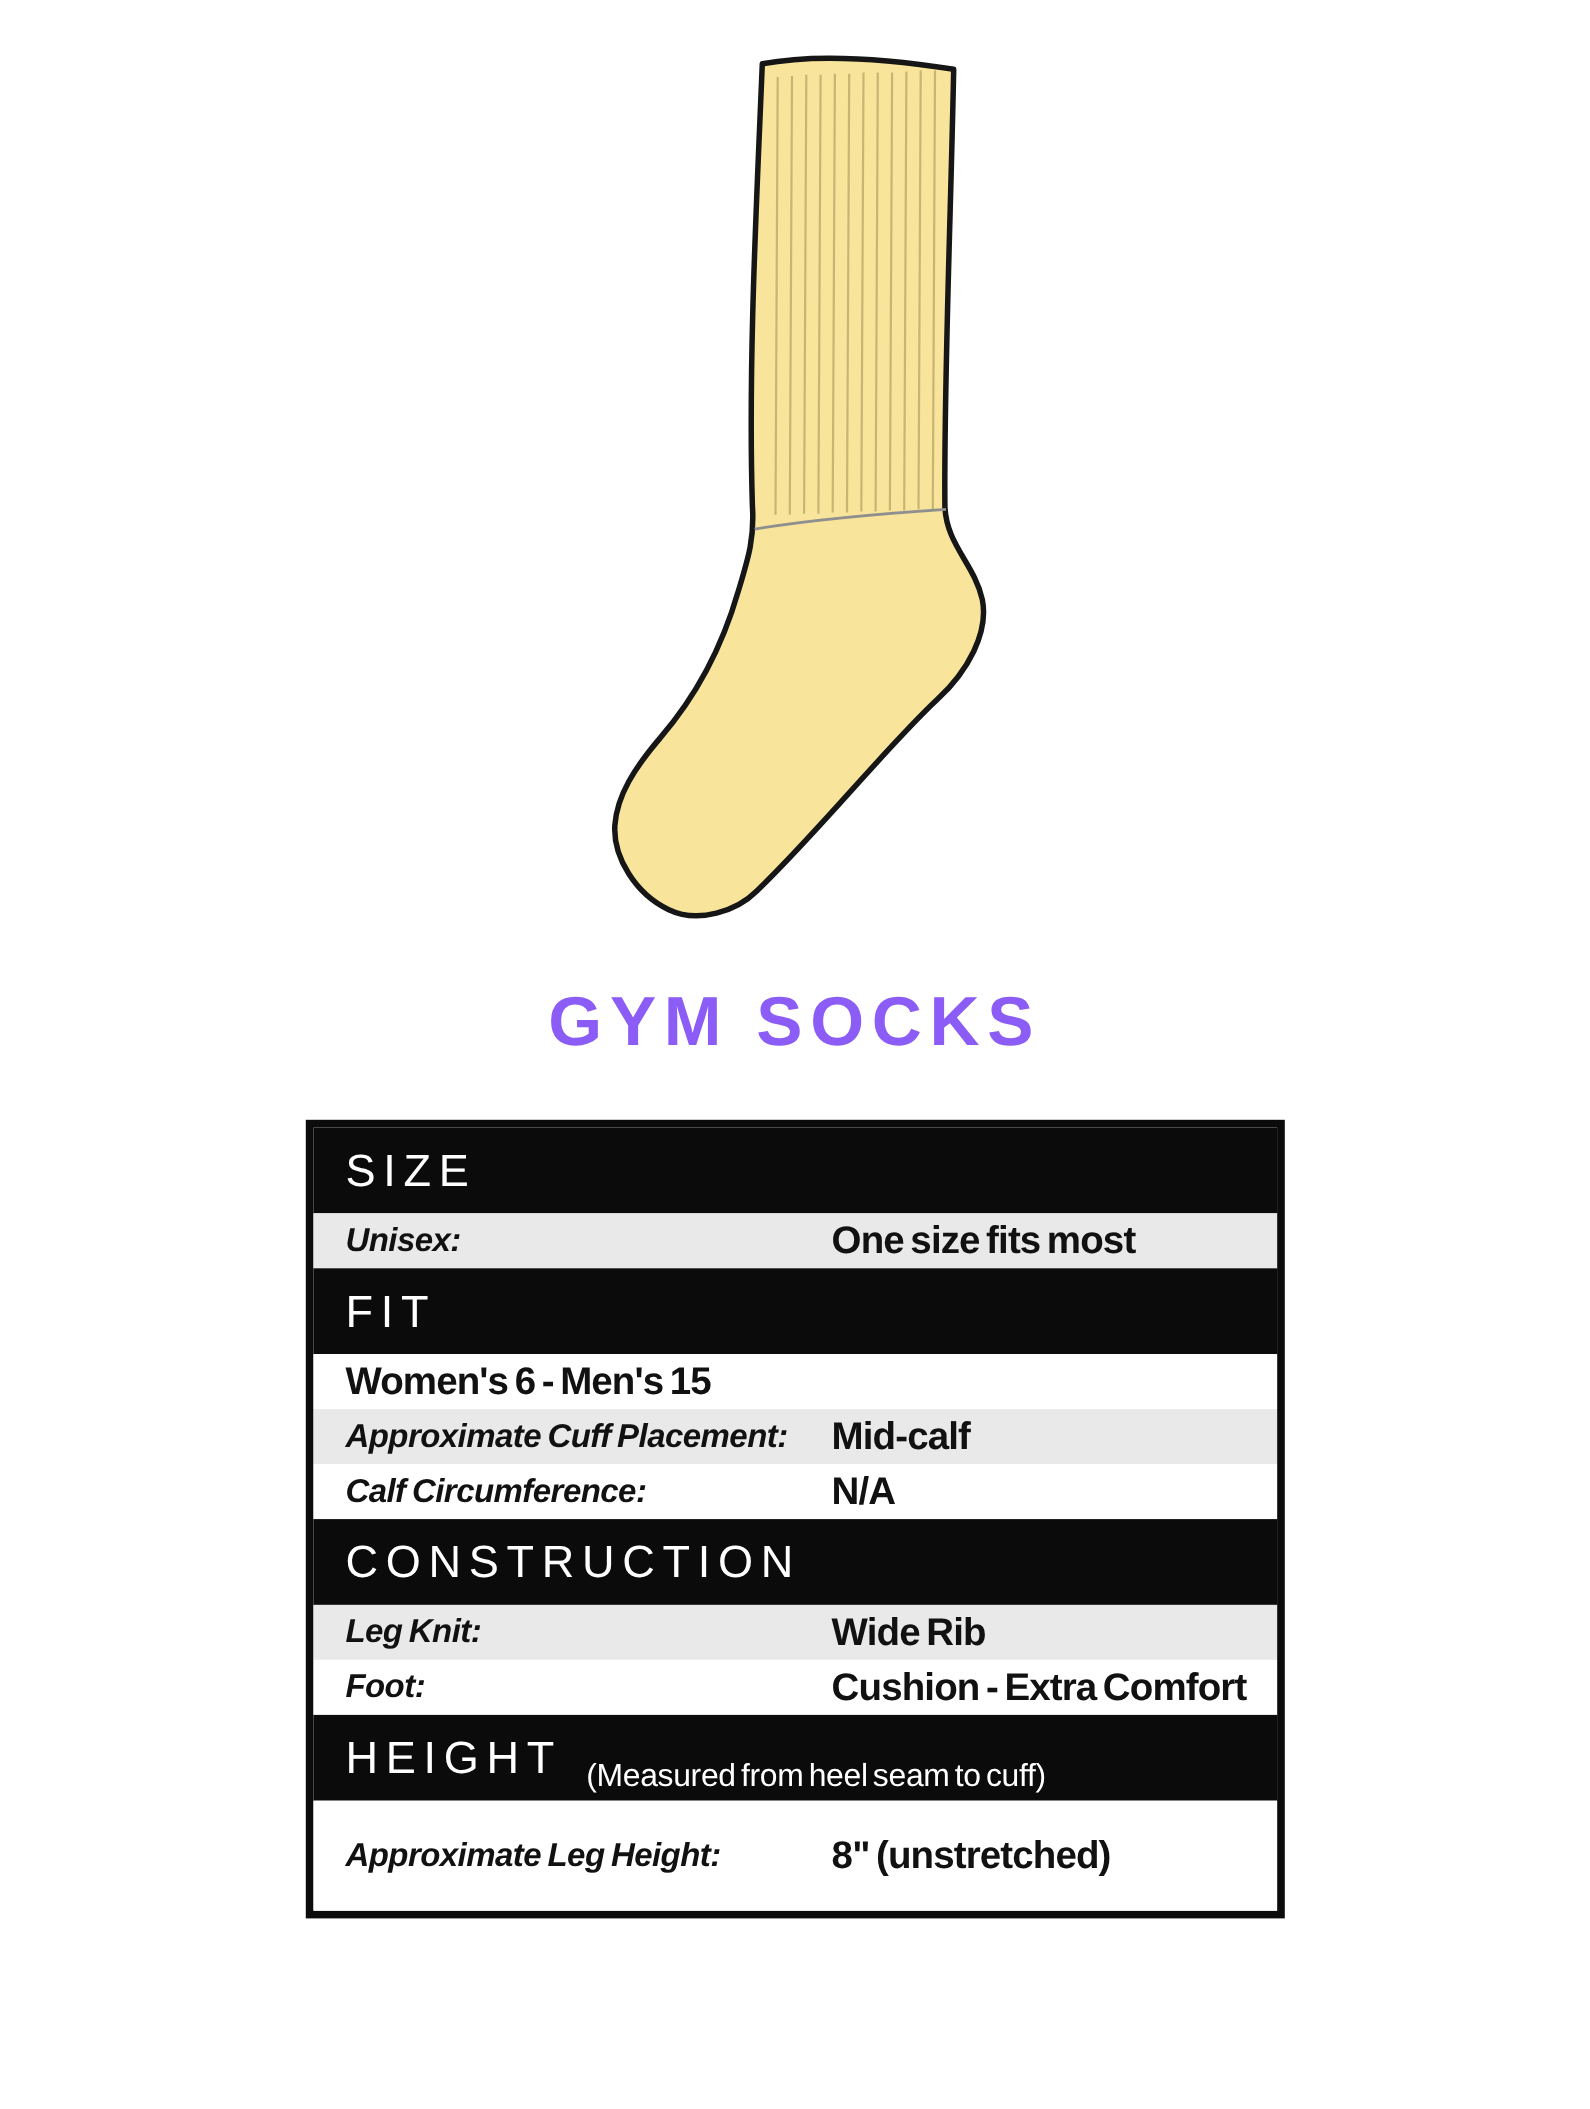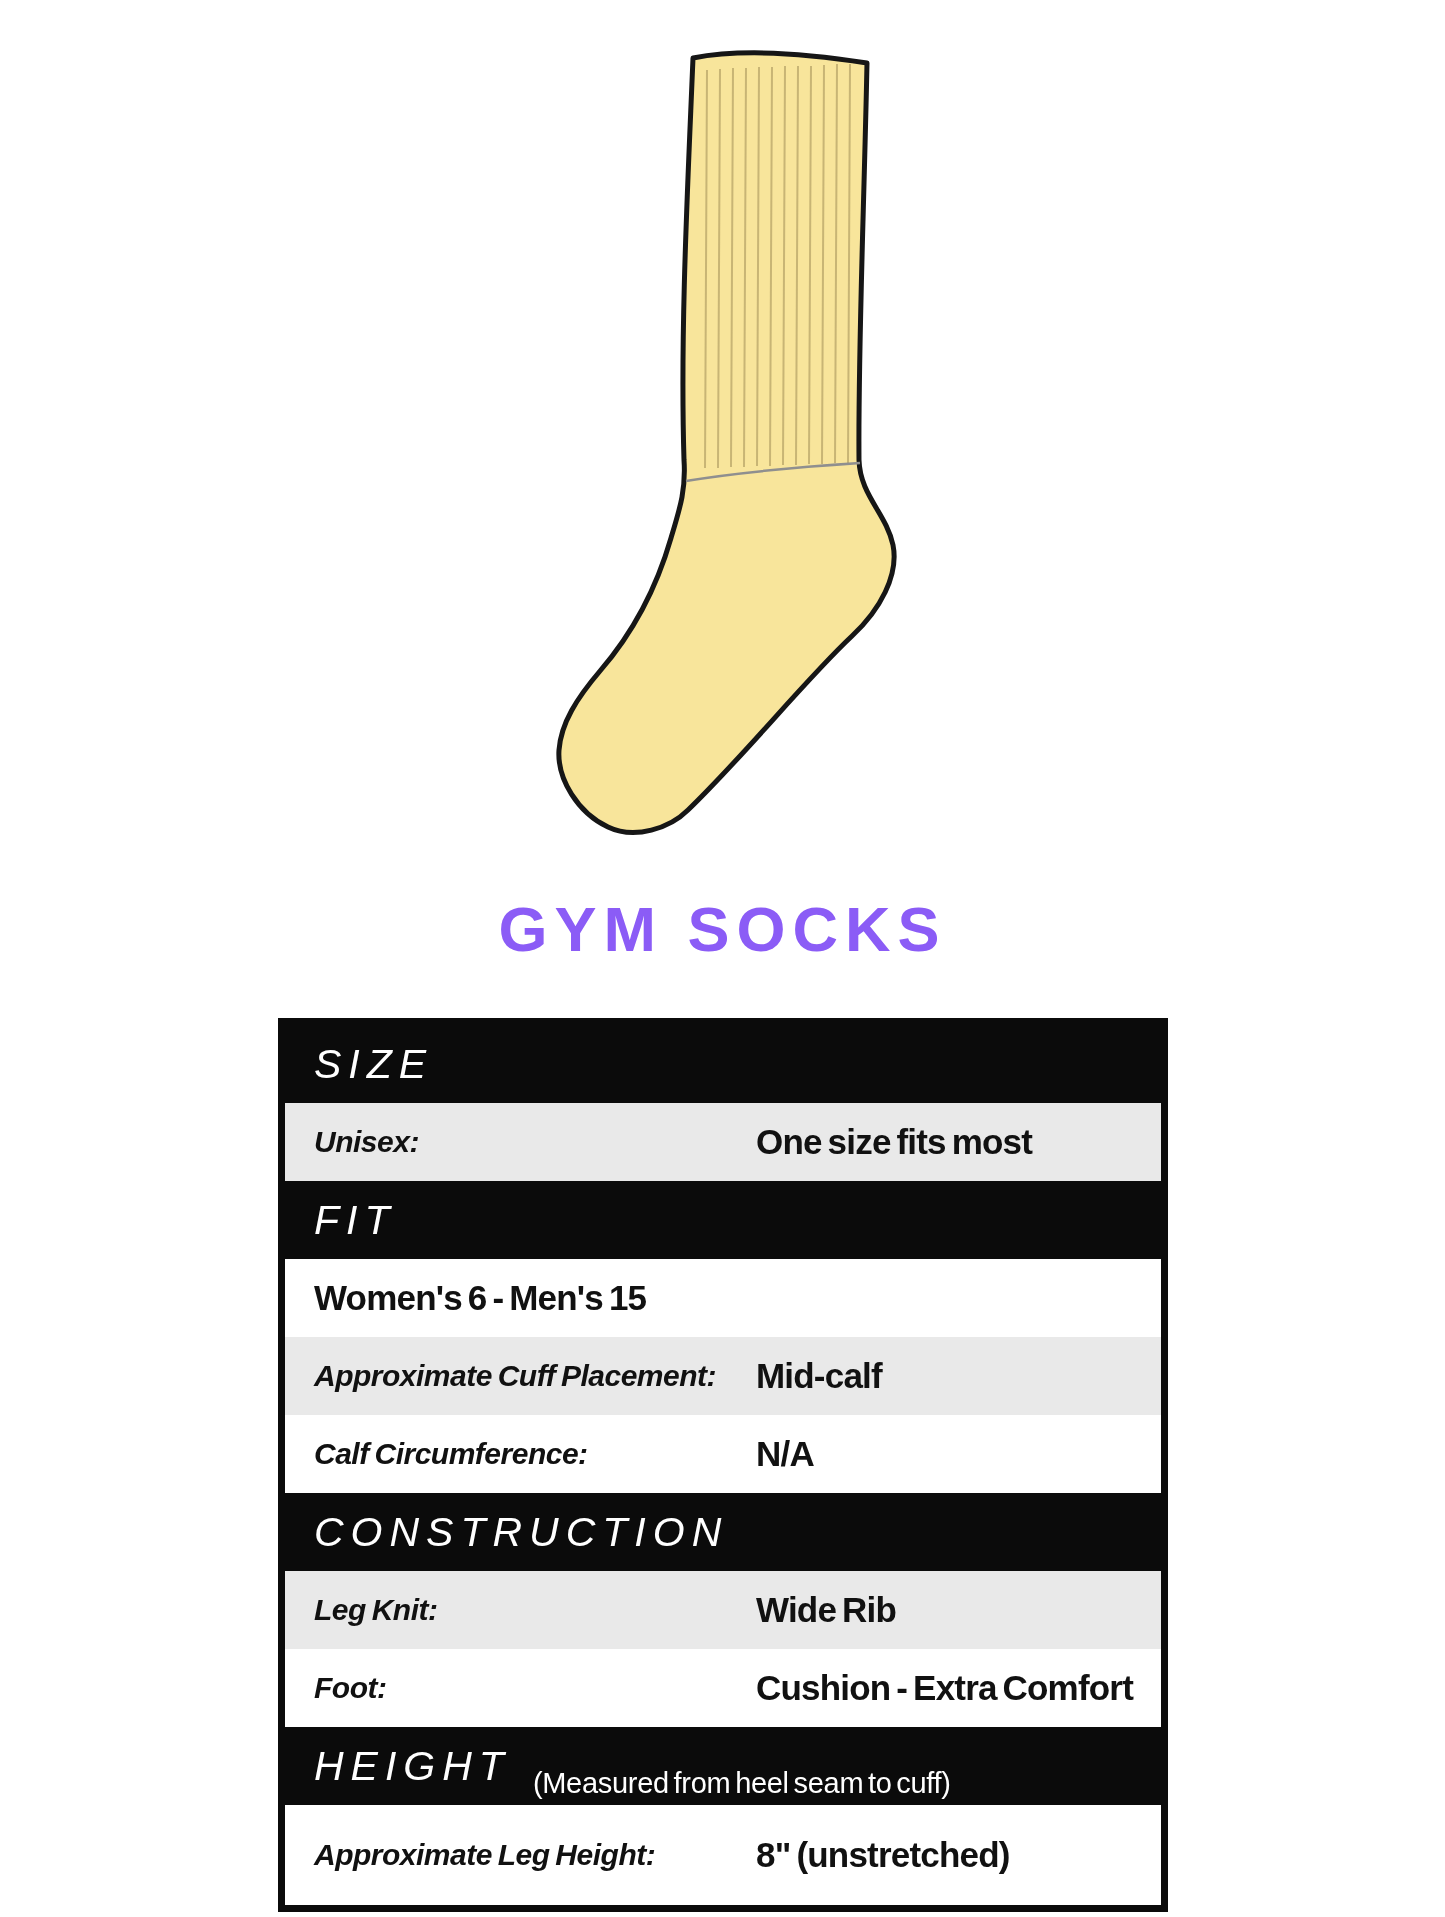--- a/index.html
+++ b/index.html
@@ -18,27 +18,27 @@
     font-size:63px;font-weight:bold;letter-spacing:7px;color:#8b5cf6;white-space:nowrap;
   }
   .spec-table{
     position:absolute;left:278px;top:1018px;width:890px;box-sizing:border-box;
     border:7px solid var(--border);background:#FFFFFF;
   }
   .sec-header{
     height:78px;background:var(--header-bg);color:var(--header-text);
     display:flex;align-items:center;padding-left:29px;overflow:hidden;
   }
-  .sec-title{font-size:41px;letter-spacing:7px;white-space:nowrap;font-style:italic;}
+  .sec-title{font-size:41px;letter-spacing:7px;white-space:nowrap;}
   .sec-note{
     font-size:29px;letter-spacing:-0.3px;word-spacing:-3px;margin-left:22px;
     padding-top:5px;white-space:nowrap;margin-top:30px;
   }
   .row{
-    height:78px;display:grid;grid-template-columns:442px 1fr;align-items:center;
+    height:50px;display:grid;grid-template-columns:442px 1fr;align-items:center;
     padding-left:29px;background:var(--row-bg);
   }
   .row.shaded{background:var(--row-shaded-bg);}
   .spec-table > .row:last-child{height:100px;}
   .label{
     font-size:30px;font-weight:bold;font-style:italic;
     letter-spacing:-0.5px;word-spacing:-2px;white-space:nowrap;
   }
   .value{font-size:35px;letter-spacing:-0.8px;word-spacing:-3px;white-space:nowrap;font-weight:bold;}
 </style>

